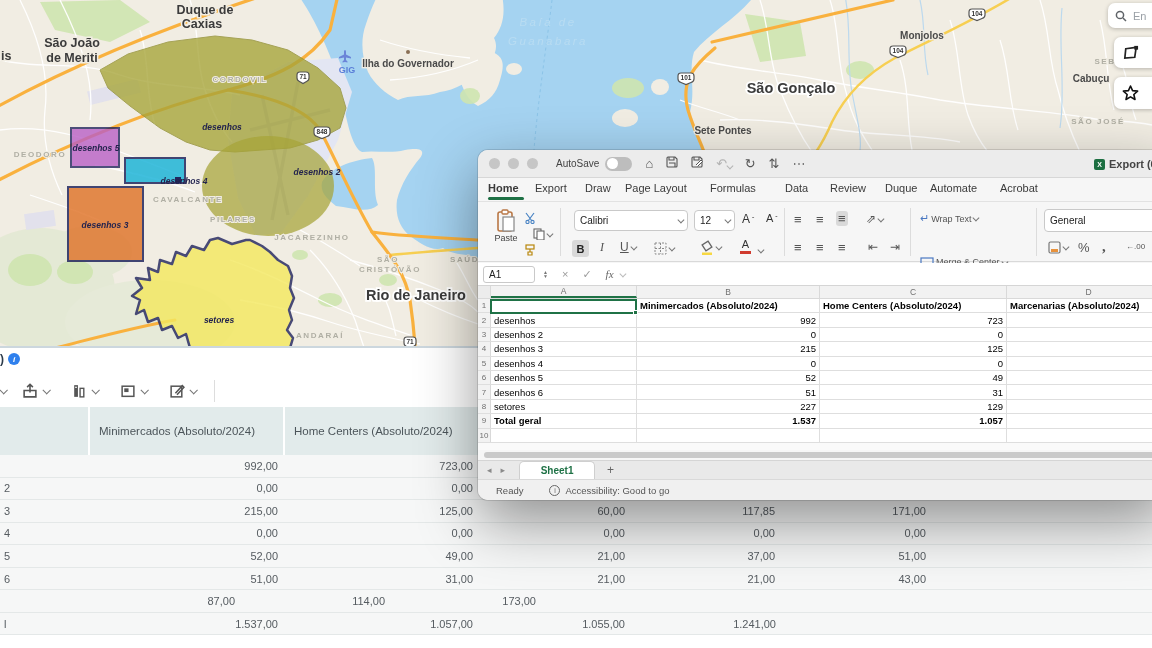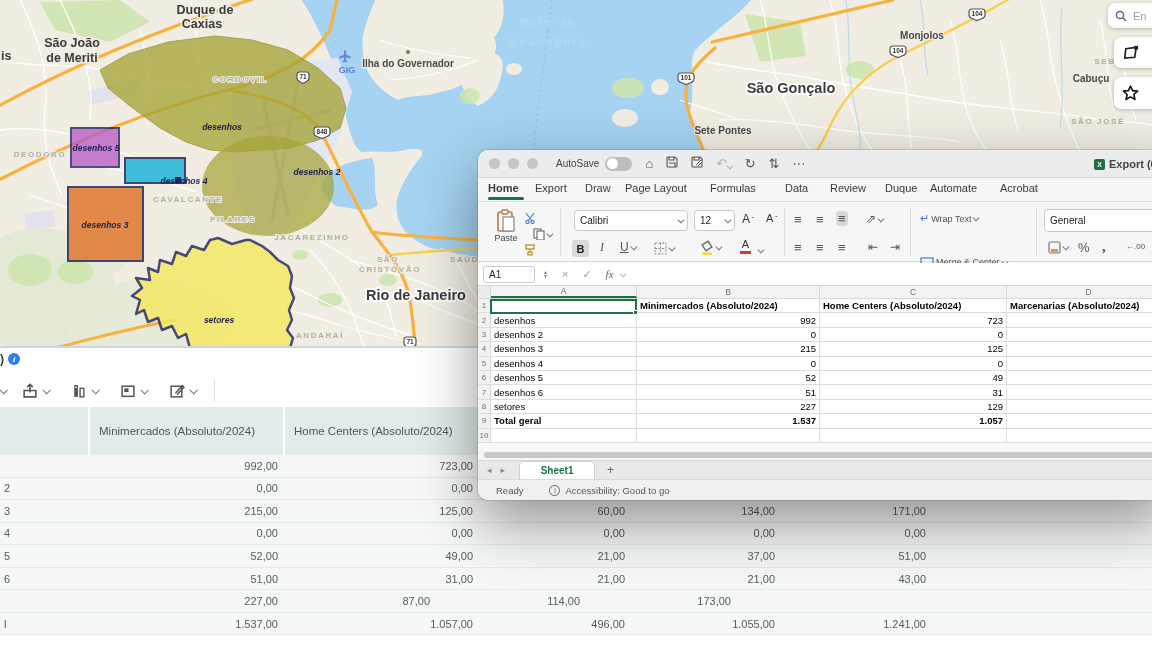--- a/index.html
+++ b/index.html
@@ -355,21 +355,21 @@
           <div class="pc w4"></div>
           <div class="pc w5"></div>
           <div class="pc w6"></div>
           <div class="pc w7"></div>
         </div>
       <div class="pt-row">
           <div class="pc w1">3</div>
           <div class="pc w2">215,00</div>
           <div class="pc w3">125,00</div>
           <div class="pc w4">60,00</div>
-          <div class="pc w5">134,00</div>
+          <div class="pc w5">117,85</div>
           <div class="pc w6">171,00</div>
           <div class="pc w7"></div>
         </div>
       <div class="pt-row">
           <div class="pc w1">4</div>
           <div class="pc w2">0,00</div>
           <div class="pc w3">0,00</div>
           <div class="pc w4">0,00</div>
           <div class="pc w5">0,00</div>
           <div class="pc w6">0,00</div>
@@ -388,31 +388,29 @@
           <div class="pc w1">6</div>
           <div class="pc w2">51,00</div>
           <div class="pc w3">31,00</div>
           <div class="pc w4">21,00</div>
           <div class="pc w5">21,00</div>
           <div class="pc w6">43,00</div>
           <div class="pc w7"></div>
         </div>
       <div class="pt-row">
           <div class="pc w1"></div>
-          <div class="pc w2">227,00</div>
           <div class="pc w4">87,00</div>
           <div class="pc w5">114,00</div>
           <div class="pc w6">173,00</div>
           <div class="pc w7"></div>
         </div>
       <div class="pt-row">
           <div class="pc w1">l</div>
           <div class="pc w2">1.537,00</div>
           <div class="pc w3">1.057,00</div>
-          <div class="pc w4">496,00</div>
           <div class="pc w5">1.055,00</div>
           <div class="pc w6">1.241,00</div>
           <div class="pc w7"></div>
         </div>
     </div>
   </div>
 
   <div id="xl">
     <div id="xl-titlebar">
       <span class="light"></span>

